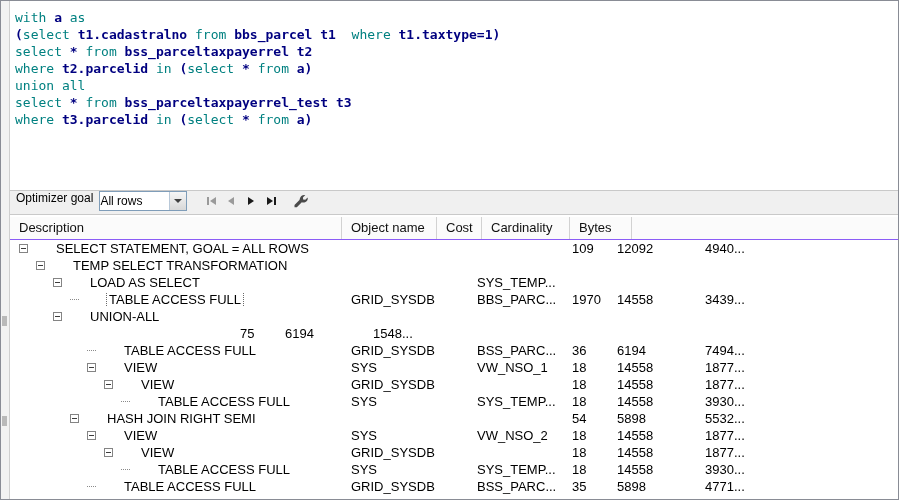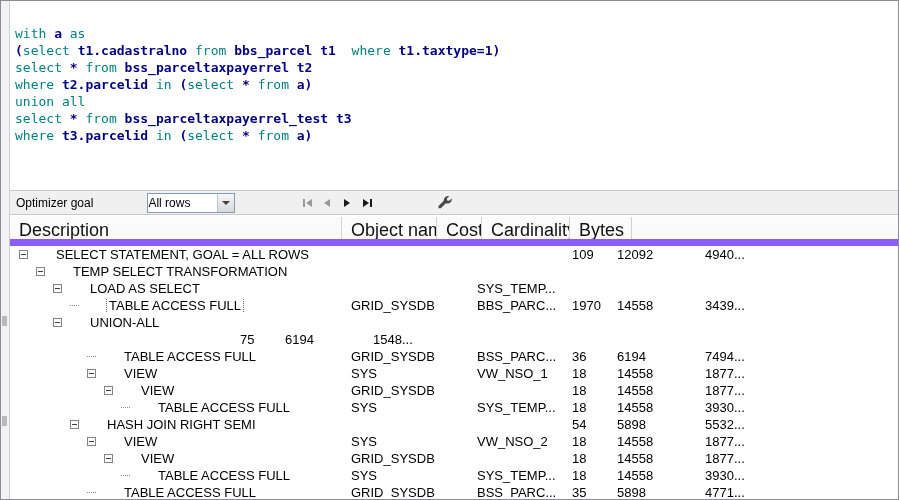--- a/index.html
+++ b/index.html
@@ -12,51 +12,51 @@
 
   
   .left-strip{position:absolute;left:0;top:0;bottom:0;width:8px;background:#f2f2f2;border-right:1px solid #cfcfcf;}
   .grip{position:absolute;left:1px;width:5px;height:10px;background:#9a9a9a;opacity:.65;}
   .grip.g1{top:315px;}
   .grip.g2{top:415px;}
 
   
   .editor{
     position:absolute;left:9px;top:0;right:0;height:189px;background:#fff;
-    padding:24px 6px 0 5px;box-sizing:border-box;
+    padding:8px 6px 0 5px;box-sizing:border-box;
     font-family:"DejaVu Sans Mono",monospace;font-size:13px;line-height:17px;
     white-space:pre;cursor:text;
   }
   .sql-line{white-space:pre;}
   .k-kw{color:#008080;}
   .k-id{color:#000080;font-weight:bold;}
 
   
   .toolbar{
     position:absolute;left:9px;top:189px;right:0;height:25px;background:#f0f0f0;
     border-top:1px solid #c9c9c9;border-bottom:1px solid #c9c9c9;
-    display:flex;align-items:center;box-sizing:border-box;padding-left:6px;font-size:12px;color:#000;gap:48px;
+    display:flex;align-items:flex-start;box-sizing:border-box;padding-left:6px;font-size:12px;color:#000;
   }
   .opt-label{margin-right:6px;}
   .combo{width:88px;height:20px;background:#fff;border:1px solid #7f9db9;display:flex;align-items:center;box-sizing:border-box;cursor:default;}
   .combo-value{flex:1;padding-left:0;font-size:12px;overflow:hidden;white-space:nowrap;}
   .combo-btn{width:16px;height:18px;background:linear-gradient(#f6f6f6,#d8d8d8);border-left:1px solid #b8c8d8;display:flex;align-items:center;justify-content:center;}
   .combo-arrow{width:0;height:0;border-left:4px solid transparent;border-right:4px solid transparent;border-top:4px solid #404040;}
   .nav-group{display:flex;align-items:center;margin-left:14px;}
   .nav-btn{width:20px;height:20px;display:flex;align-items:center;justify-content:center;gap:1px;cursor:default;}
   .nav-btn.disabled{color:#9a9a9a;}
   .nav-btn.enabled{color:#1a1a1a;}
   .tri-l{width:0;height:0;border-top:4px solid transparent;border-bottom:4px solid transparent;border-right:6px solid currentColor;}
   .tri-r{width:0;height:0;border-top:4px solid transparent;border-bottom:4px solid transparent;border-left:6px solid currentColor;}
   .vbar{width:2px;height:8px;background:currentColor;}
   .wrench-btn{width:22px;height:20px;display:flex;align-items:center;justify-content:center;margin-left:8px;cursor:default;}
 
   
   .plan{position:absolute;left:9px;top:216px;right:0;bottom:0;background:#fff;overflow:hidden;}
-  .plan-header{display:flex;height:22px;background:#fbfbfb;border-bottom:7px solid #8b5cf6;font-size:18px;color:#111;}
+  .plan-header{display:flex;height:22px;background:#fbfbfb;border-bottom:1px solid #8b5cf6;font-size:13px;color:#111;}
   .hcell{border-right:1px solid #d2d2d2;box-sizing:border-box;padding:3px 4px 0 9px;white-space:nowrap;overflow:hidden;}
   .hfill{flex:1;border-right:none;}
   .c-desc{width:332px;}
   .c-owner{width:126px;}
   .c-name{width:95px;}
   .c-cost{width:45px;}
   .c-card{width:88px;}
   .c-bytes{width:62px;}
 
   .plan-body{font-size:13px;color:#000;}

